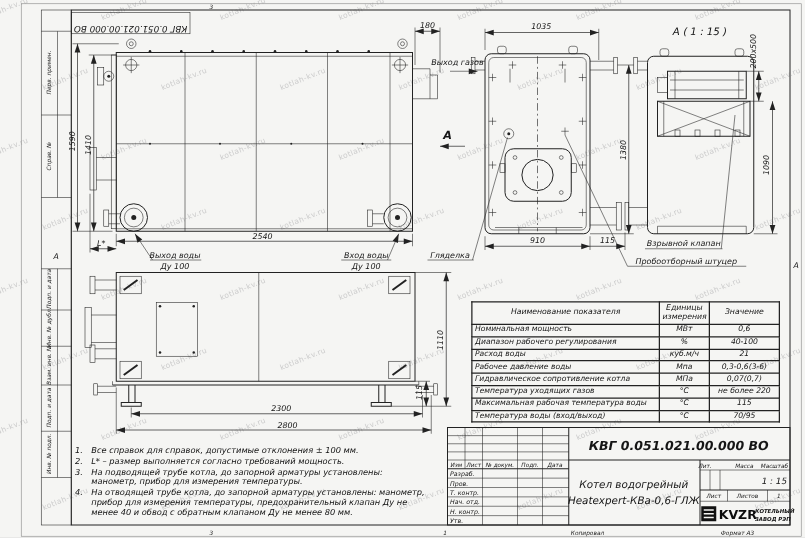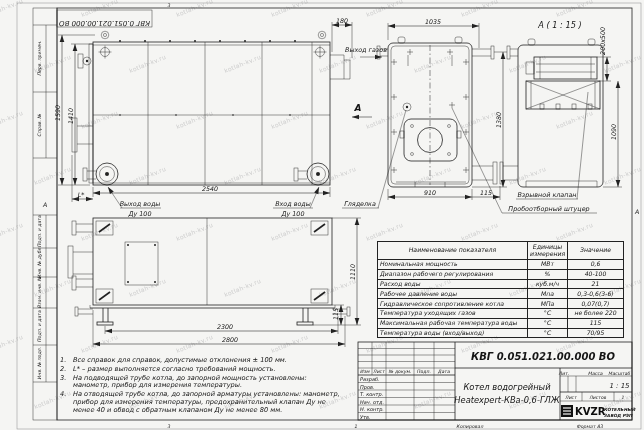--- a/index.html
+++ b/index.html
@@ -553,20 +553,20 @@
     <div class="note">
         <span class="nn">1.</span>
         <span class="ntx">Все справок для справок, допустимые отклонения ± 100 мм.</span>
       </div>
     <div class="note">
         <span class="nn">2.</span>
         <span class="ntx">L* – размер выполняется согласно требований мощность.</span>
       </div>
     <div class="note">
         <span class="nn">3.</span>
-        <span class="ntx">На подводящей трубе котла, до запорной мощность установлены: манометр, прибор для измерения температуры.</span>
+        <span class="ntx">На подводящей трубе котла, до запорной арматуры установлены: манометр, прибор для измерения температуры.</span>
       </div>
     <div class="note">
         <span class="nn">4.</span>
         <span class="ntx">На отводящей трубе котла, до запорной арматуры установлены: манометр, прибор для измерения температуры, предохранительный клапан Ду не менее 40 и обвод с обратным клапаном Ду не менее 80 мм.</span>
       </div>
   </div>
 </div>
 
 </body></html>

